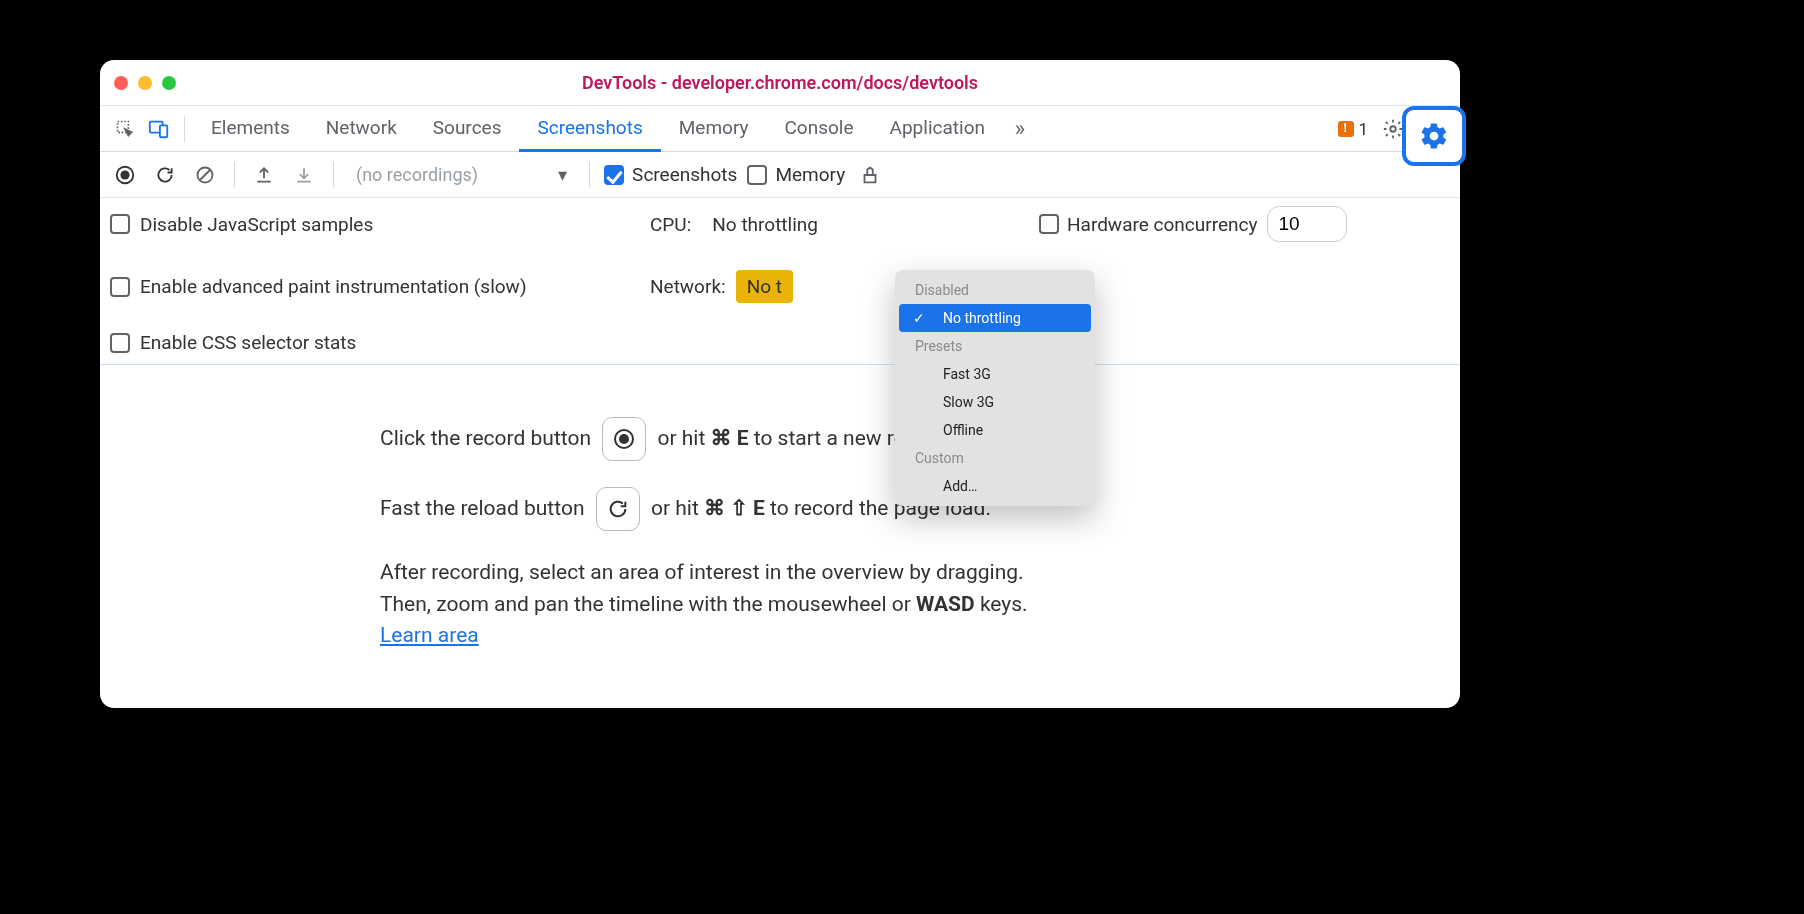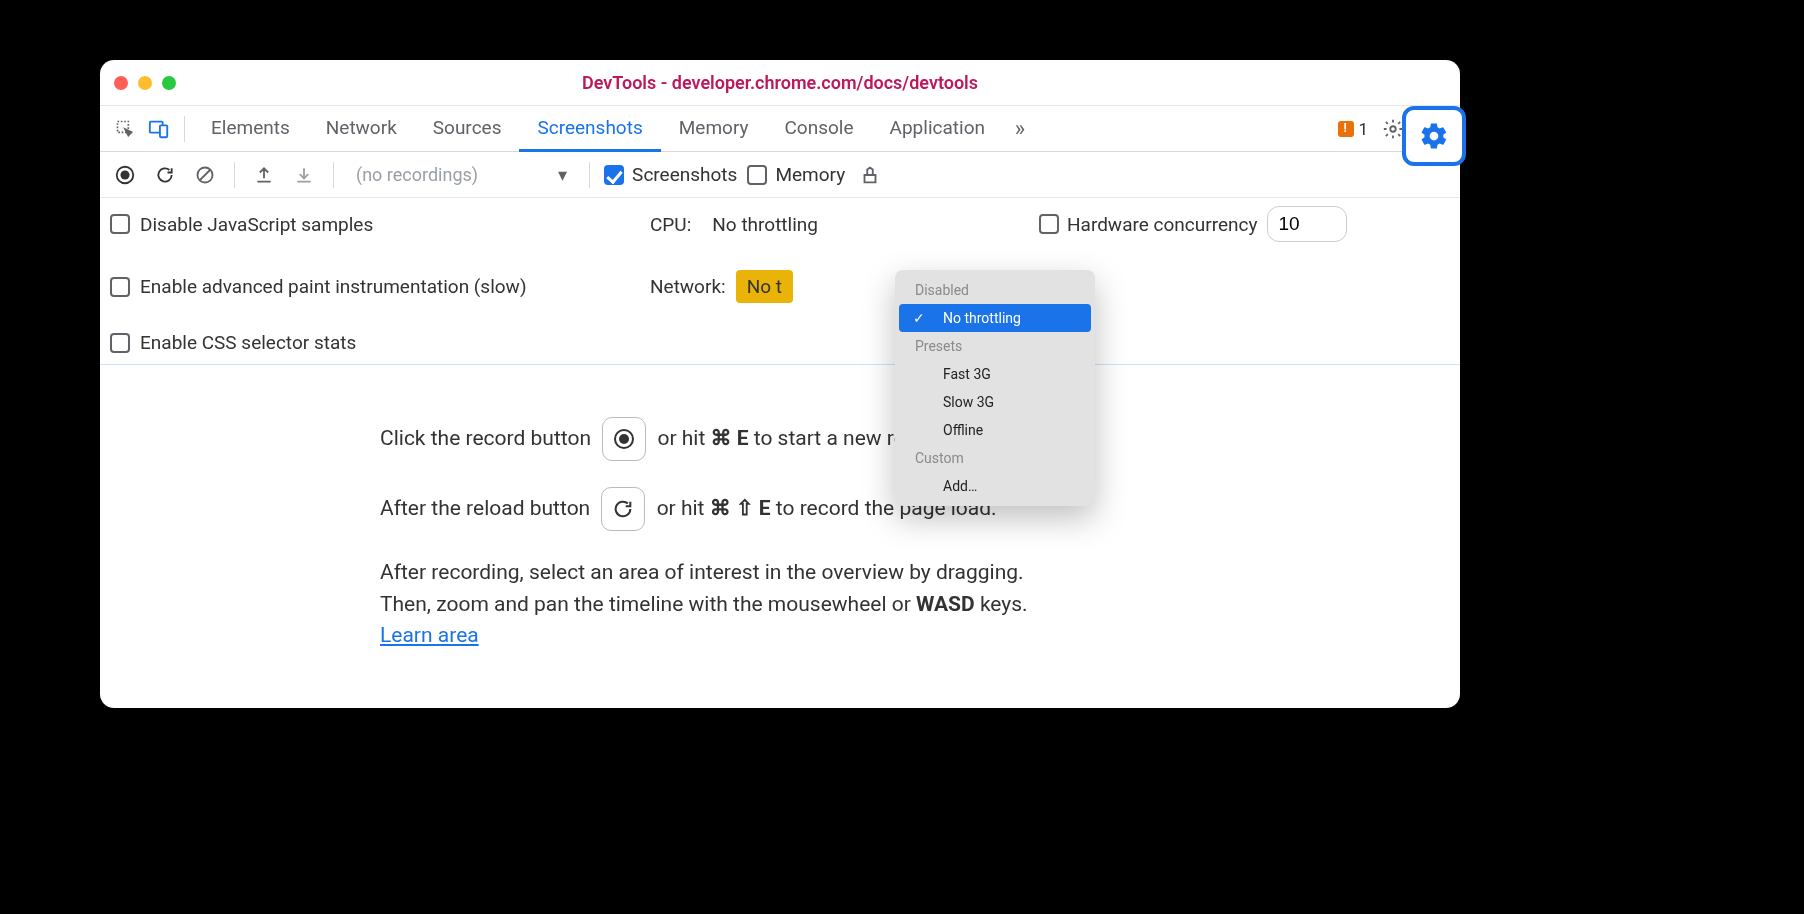--- a/index.html
+++ b/index.html
@@ -313,21 +313,21 @@
         <svg width="24" height="24" viewBox="0 0 24 24">
             <circle cx="12" cy="12" r="9" fill="none" stroke="#333" stroke-width="2"></circle>
             <circle cx="12" cy="12" r="5" fill="#333"></circle>
           </svg>
       </span>
       <span> or hit </span>
       <span class="bold">⌘ E</span>
       <span> to start a new recording.</span>
     </p>
     <p>
-      <span>After the reload button </span>
+      <span>Fast the reload button </span>
       <span class="keybox">
         <svg width="22" height="22" viewBox="0 0 24 24" fill="none" stroke="#333" stroke-width="2.2">
             <path d="M20 12a8 8 0 1 1-2.7-6"></path>
             <path d="M20 4v5h-5"></path>
           </svg>
       </span>
       <span> or hit </span>
       <span class="bold">⌘ ⇧ E</span>
       <span> to record the page load.</span>
     </p>

